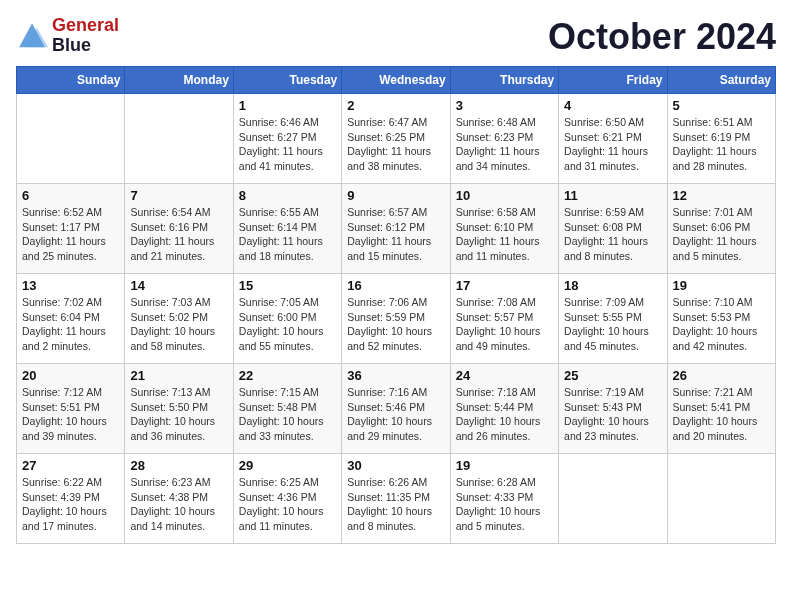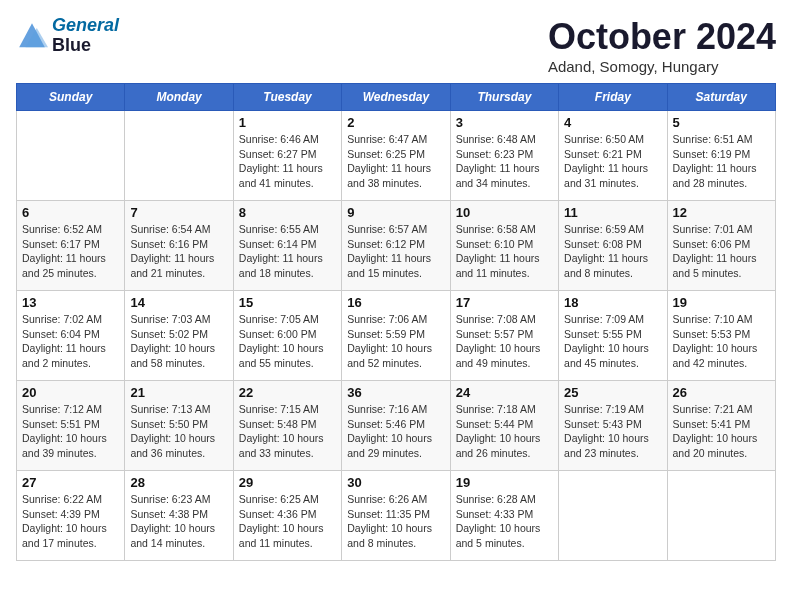--- a/index.html
+++ b/index.html
@@ -21,22 +21,21 @@
       align-items: center;
       gap: 4px;
     }
     .logo-text {
       font-size: 18px;
       font-weight: bold;
       color: #1a1a2e;
       line-height: 1.1;
     }
     .logo-text span {
-      color: #0369a1;
-      font-style: italic;
+      color: #b91c1c;
     }
     .logo-icon {
       width: 32px;
       height: 32px;
     }
     .title-area {
       text-align: left;
     }
     .month-title {
       font-size: 36px;
@@ -49,25 +48,24 @@
     }
     .calendar {
       width: 100%;
       border-collapse: collapse;
       font-size: 11px;
     }
     .calendar th {
       background: #3a6cc8;
       color: #fff;
       padding: 6px 4px;
-      text-align: center;
+      text-align: right;
       font-size: 12px;
       font-weight: bold;
       border: 1px solid #2a5ab8;
-      font-style: italic;
     }
     .calendar td {
       border: 1px solid #ccc;
       vertical-align: top;
       padding: 4px 5px;
       width: 108px;
       height: 90px;
       background: #fff;
     }
     .calendar tr:nth-child(even) td {
@@ -98,21 +96,20 @@
       <polygon points="20,4 36,34 4,34" fill="#4a90d9" opacity="0.85"></polygon>
       <polygon points="26,10 40,34 12,34" fill="#5ba0e0" opacity="0.5"></polygon>
     </svg>
     <div class="logo-text">
       <div><span>General</span></div>
       <div>Blue</div>
     </div>
   </div>
   <div class="title-area">
     <div class="month-title">October 2024</div>
-    <div class="location">Adand, Somogy, Hungary</div>
   </div>
 </div>
 
 <table class="calendar">
   <thead>
     <tr>
     <th>Sunday</th>
         <th>Monday</th>
         <th>Tuesday</th>
         <th>Wednesday</th>
@@ -153,21 +150,21 @@
           <span class="day-num">5</span>
           <div class="day-info">Sunrise: 6:51 AM
 Sunset: 6:19 PM
 Daylight: 11 hours and 28 minutes.</div>
         </td>
       </tr>
       <tr>
         <td>
           <span class="day-num">6</span>
           <div class="day-info">Sunrise: 6:52 AM
-Sunset: 6:17 PM
+Sunset: 1:17 PM
 Daylight: 11 hours and 25 minutes.</div>
         </td>
         <td>
           <span class="day-num">7</span>
           <div class="day-info">Sunrise: 6:54 AM
 Sunset: 6:16 PM
 Daylight: 11 hours and 21 minutes.</div>
         </td>
         <td>
           <span class="day-num">8</span>

